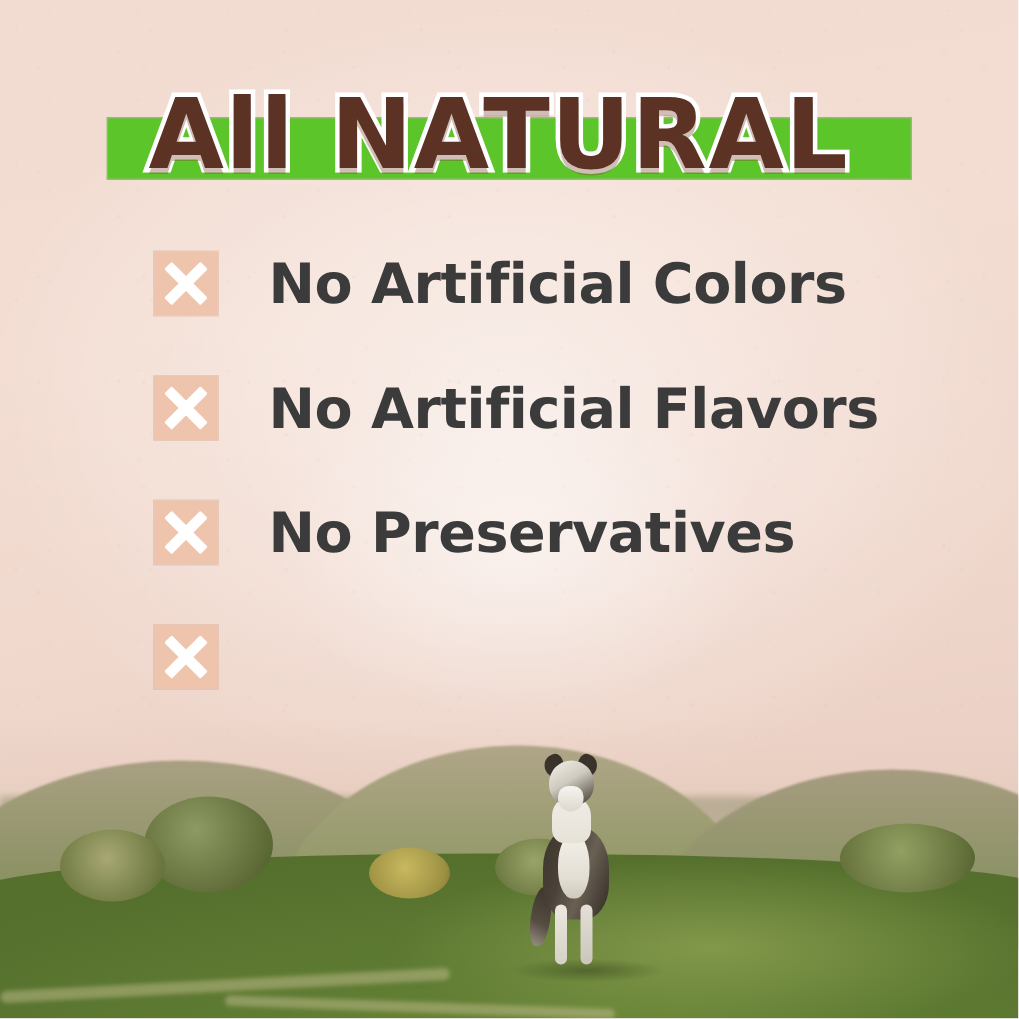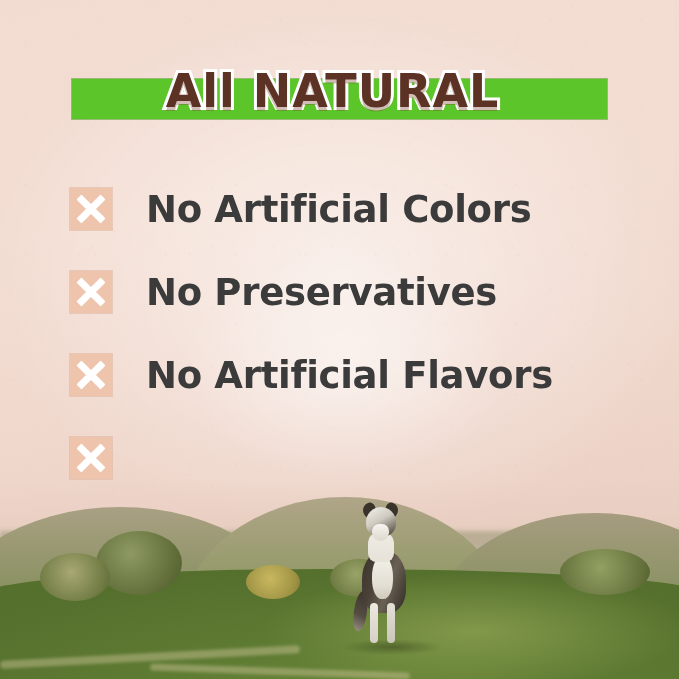--- a/index.html
+++ b/index.html
@@ -56,42 +56,43 @@
     box-shadow: 0 0 0 1px rgba(60,150,20,0.5);
   }
   #headline {
     position: absolute;
     left: 0;
     right: 14px;
     top: -6px;
     text-align: center;
     font-family: "DejaVu Sans", sans-serif;
     font-weight: bold;
-    font-size: 46px;
+    font-size: 65px;
     line-height: 70px;
     letter-spacing: 1px;
     color: #5b3224;
     -webkit-text-stroke: 6px #ffffff;
     paint-order: stroke fill;
     text-shadow:
       0 4px 0 rgba(120,70,45,0.35);
   }
 
   
   #bullets {
     position: absolute;
     left: 70px;
     top: 168px;
     width: 540px;
   }
   .bullet-row {
     display: flex;
-    align-items: center;
+    align-items: flex-start;
     height: 82px;
     margin-bottom: 1px;
+    margin-left: 33px;
   }
   .x-box {
     position: relative;
     width: 42px;
     height: 42px;
     flex: 0 0 42px;
     background: #efc4ac;
     margin-right: 34px;
     box-shadow: 0 0 0 1px rgba(220,180,160,0.55);
   }
@@ -349,26 +350,26 @@
 
   <div id="bullets">
 
     <div class="bullet-row">
       <div class="x-box"></div>
       <div class="bullet-label">No Artificial Colors</div>
     </div>
 
     <div class="bullet-row">
       <div class="x-box"></div>
-      <div class="bullet-label">No Preservatives</div>
+      <div class="bullet-label">No Artificial Flavors</div>
     </div>
 
     <div class="bullet-row">
       <div class="x-box"></div>
-      <div class="bullet-label">No Artificial Flavors</div>
+      <div class="bullet-label">No Preservatives</div>
     </div>
 
     <div class="bullet-row">
       <div class="x-box"></div>
     </div>
 
   </div>
 
 </div>
 

